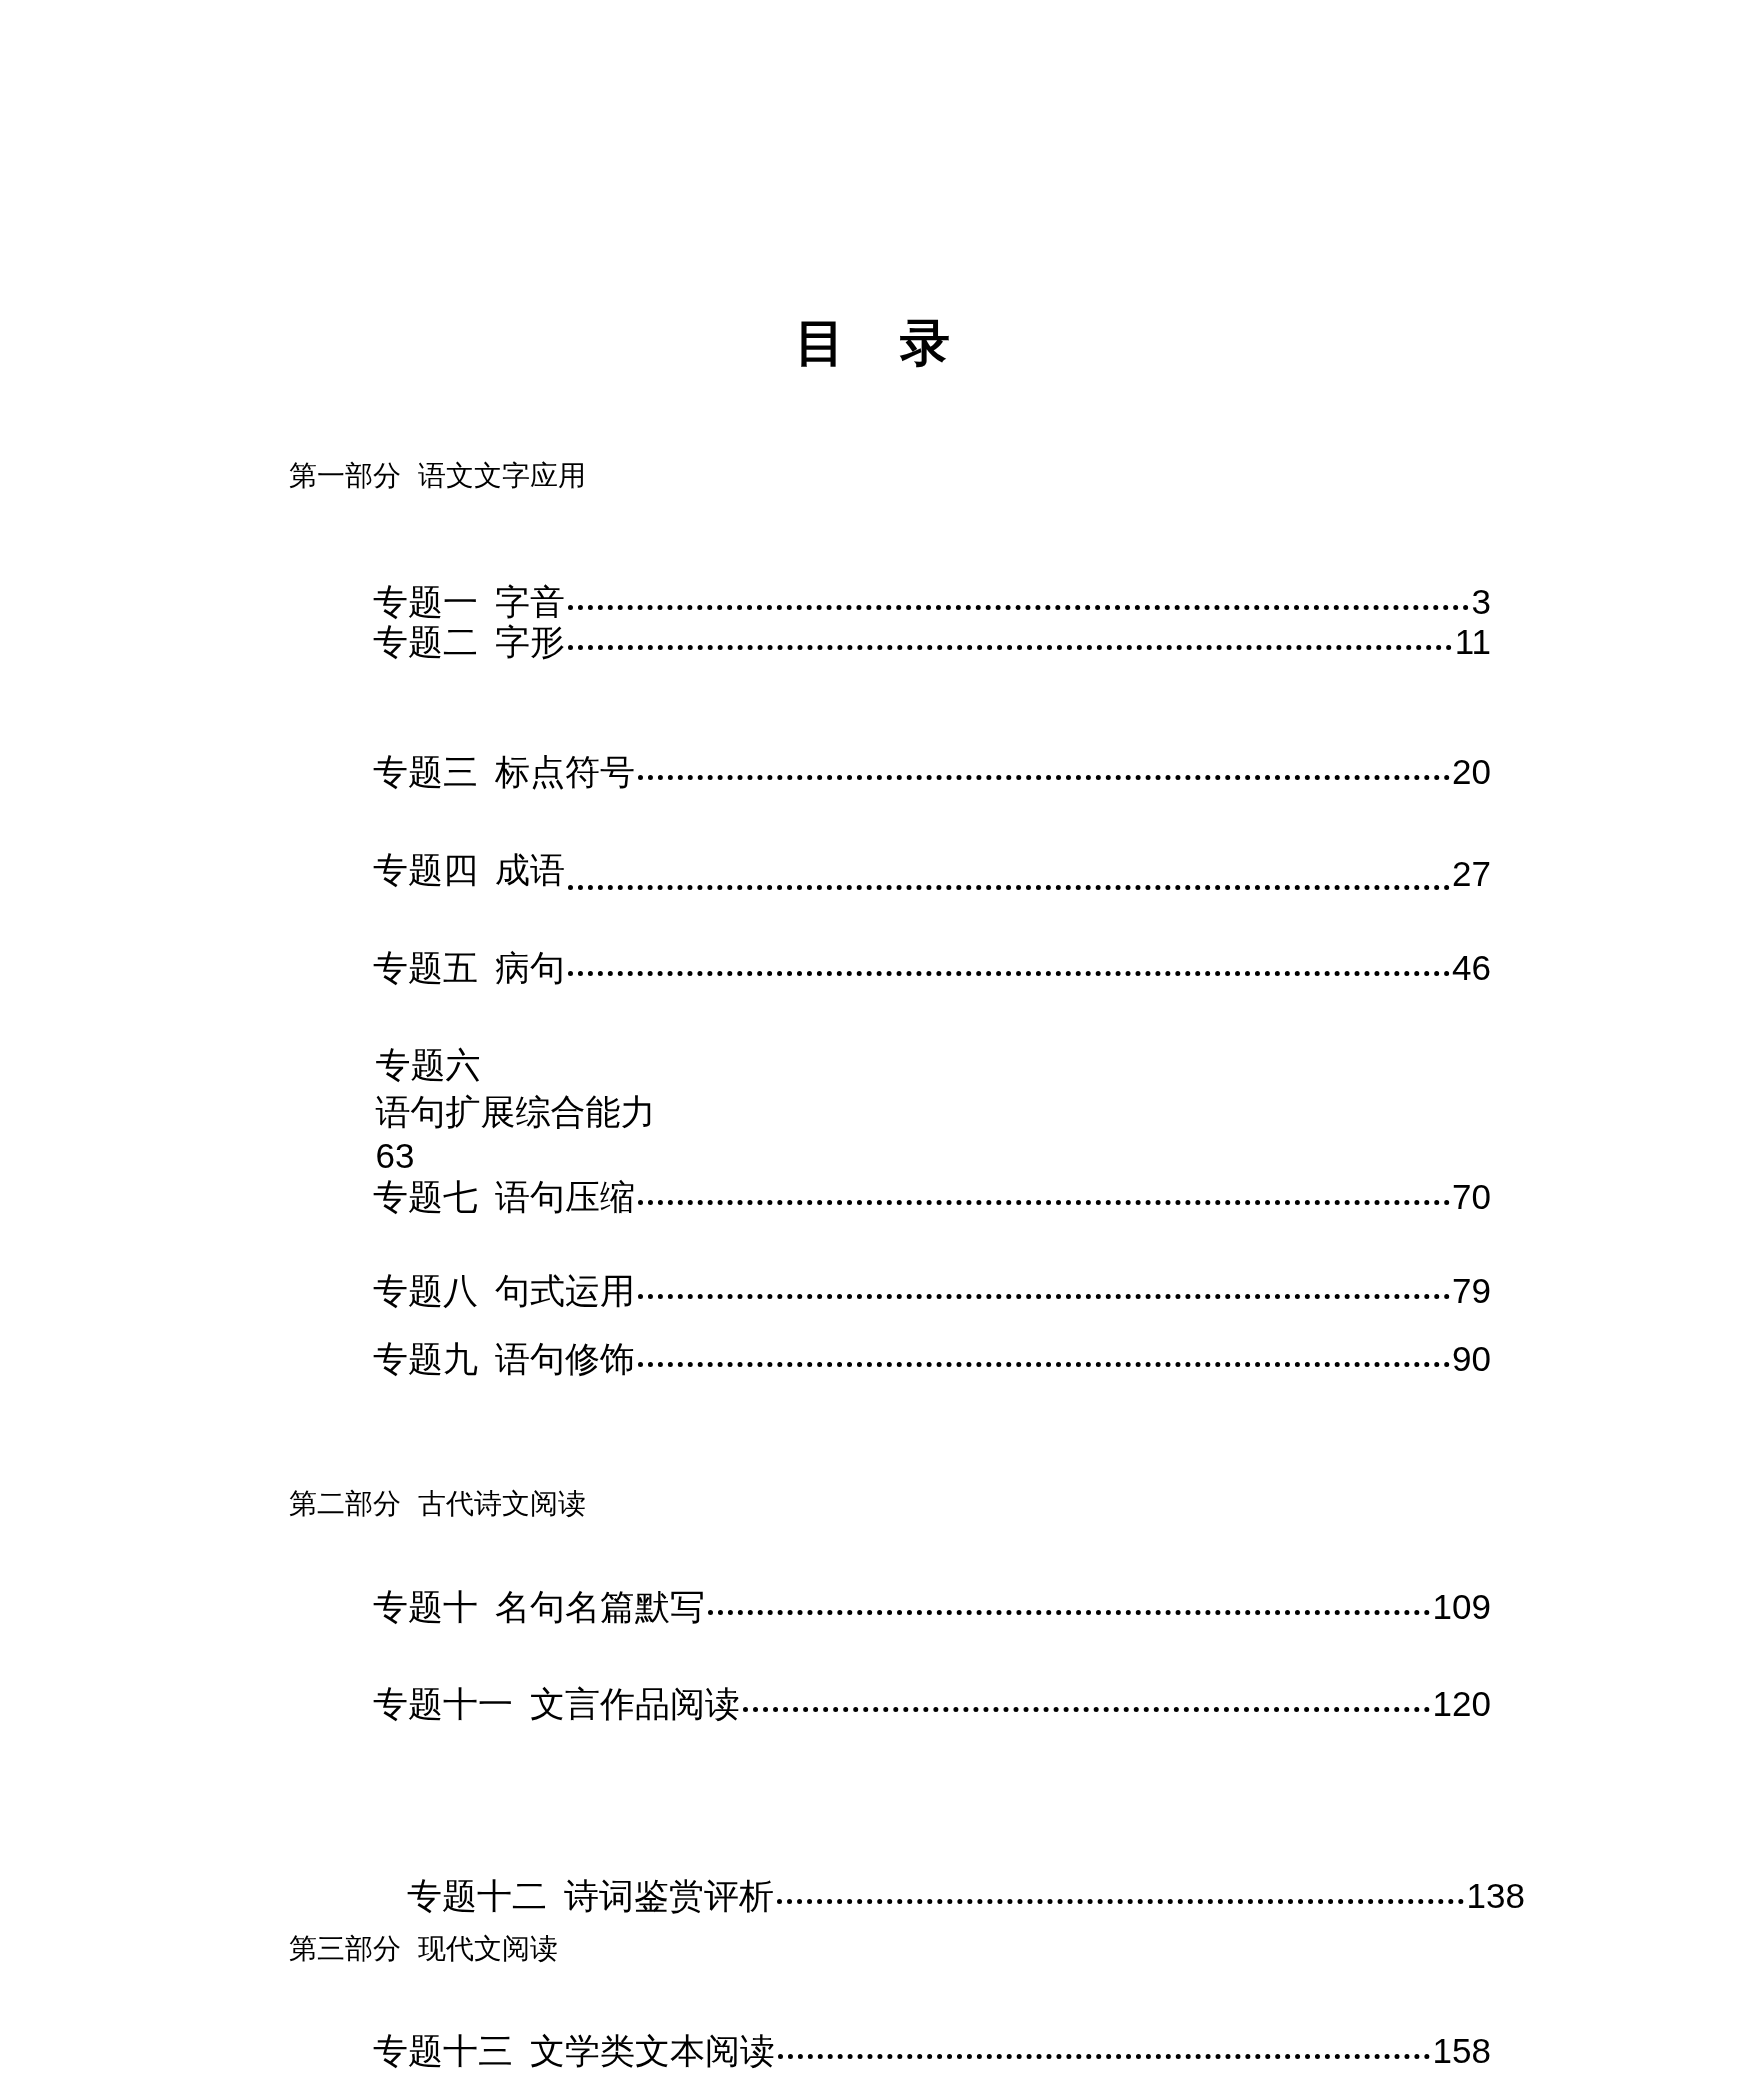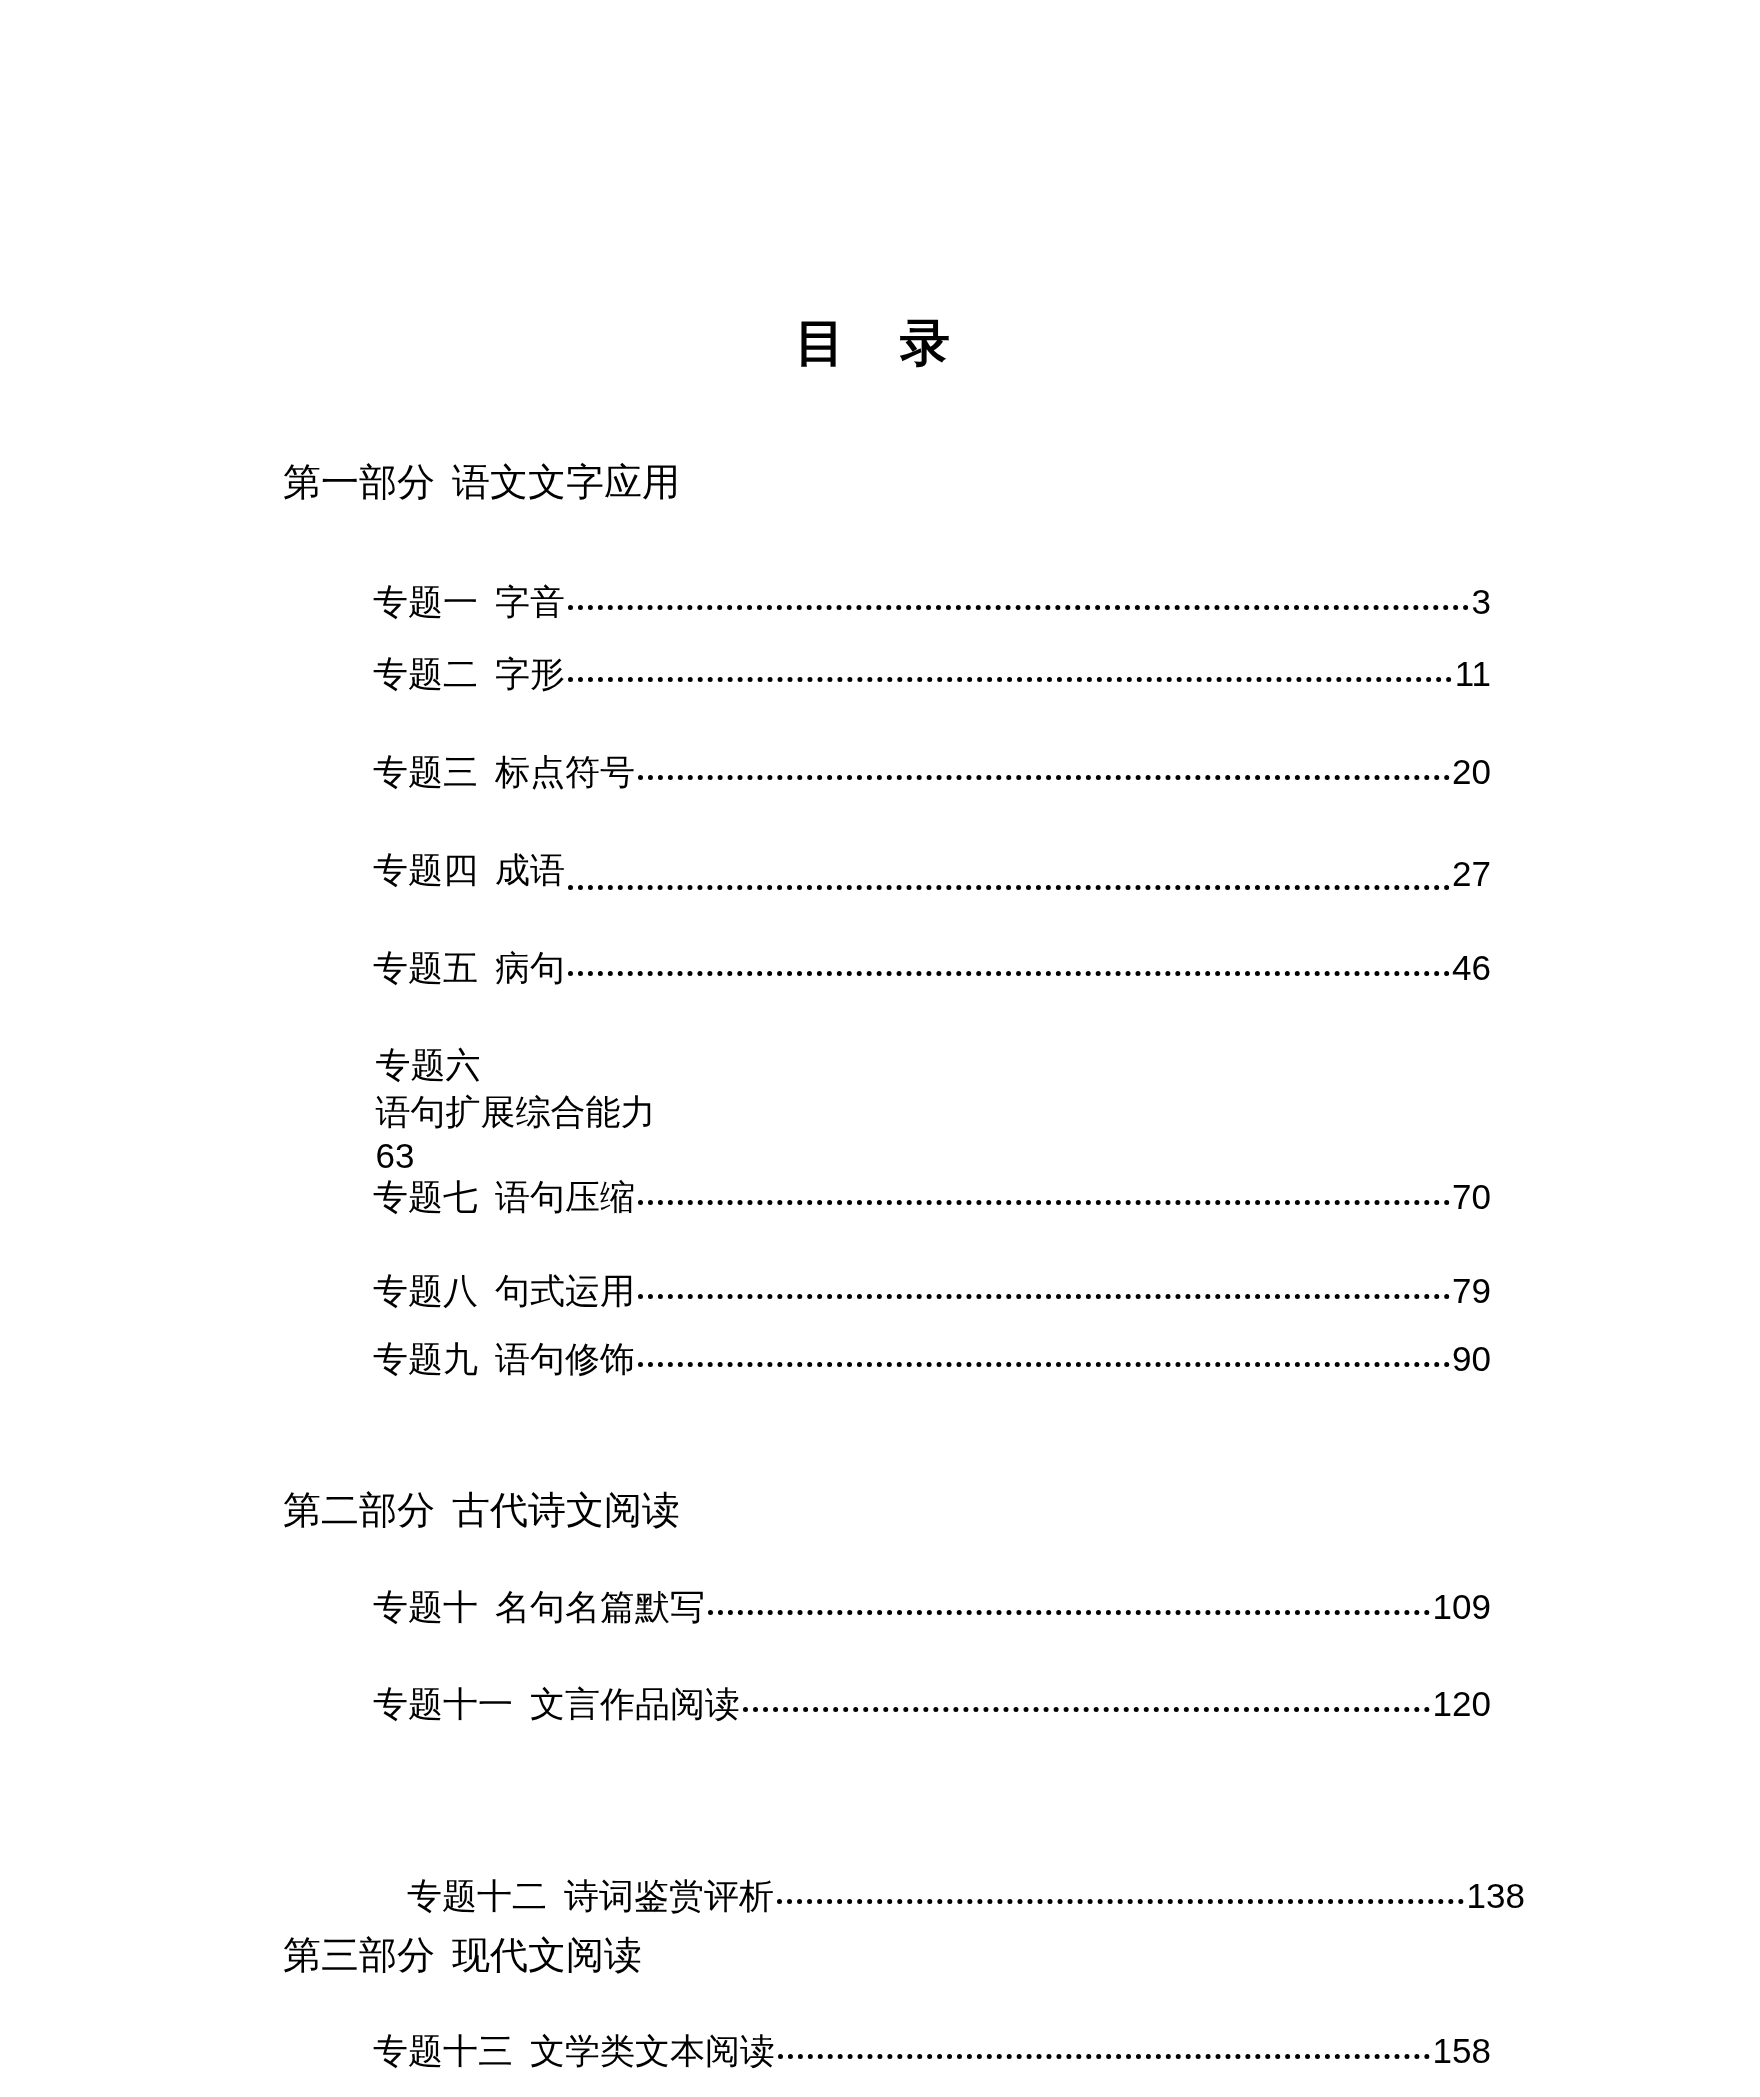--- a/index.html
+++ b/index.html
@@ -1,18 +1,18 @@
 <!DOCTYPE html>
 <html style="font-size:6.7px"><head>
   <meta charset="utf-8">
   <style>
     html, body { margin: 0; padding: 0; background: #ffffff; }
     body { width: 1760px; height: 2474px; position: relative; overflow: hidden; color: #000; font-family: "DejaVu Sans", "Liberation Sans", sans-serif; }
     .title { position: absolute; top: 310px; left: 8px; width: 1760px; text-align: center; font-size: 50px; font-weight: bold; letter-spacing: 55px; padding-left: 24px; box-sizing: border-box; }
-    .part { position: absolute; left: 283px; font-size: 38px; white-space: nowrap; }
+    .part { position: absolute; left: 289px; font-size: 28px; white-space: nowrap; }
     .part .gap { display: inline-block; width: 17px; }
     .entry { position: absolute; left: 373px; width: 1118px; font-size: 35px; display: flex; align-items: baseline; white-space: nowrap; }
     .entry .gap { display: inline-block; width: 17px; }
     .entry .leader { flex: 1; overflow: hidden; margin: 0 2.5px; height: 35px; position: relative; }
     .entry .leader::after { content: ""; position: absolute; left: 0; right: 0; bottom: 4.2px; border-bottom: 5px dotted #000; }
     .entry .page { font-family: "Liberation Sans", sans-serif; font-size: 35px; }
   </style>
 </head>
 <body>
 
@@ -22,21 +22,21 @@
   <span>第一部分</span><span class="gap"></span><span>语文文字应用</span>
 </div>
 
 <div class="entry" style="top:554px;margin-top:25px;">
   <span>专题一</span>
     <span class="gap"></span>
     <span>字音</span>
     <span class="leader"></span>
     <span class="page">3</span>
 </div>
-<div class="entry" style="top:651px;">
+<div class="entry" style="top:619px;">
   <span>专题二</span>
     <span class="gap"></span>
     <span>字形</span>
     <span class="leader"></span>
     <span class="page">11</span>
 </div>
 <div class="entry" style="top:749px;">
   <span>专题三</span>
     <span class="gap"></span>
     <span>标点符号</span>

